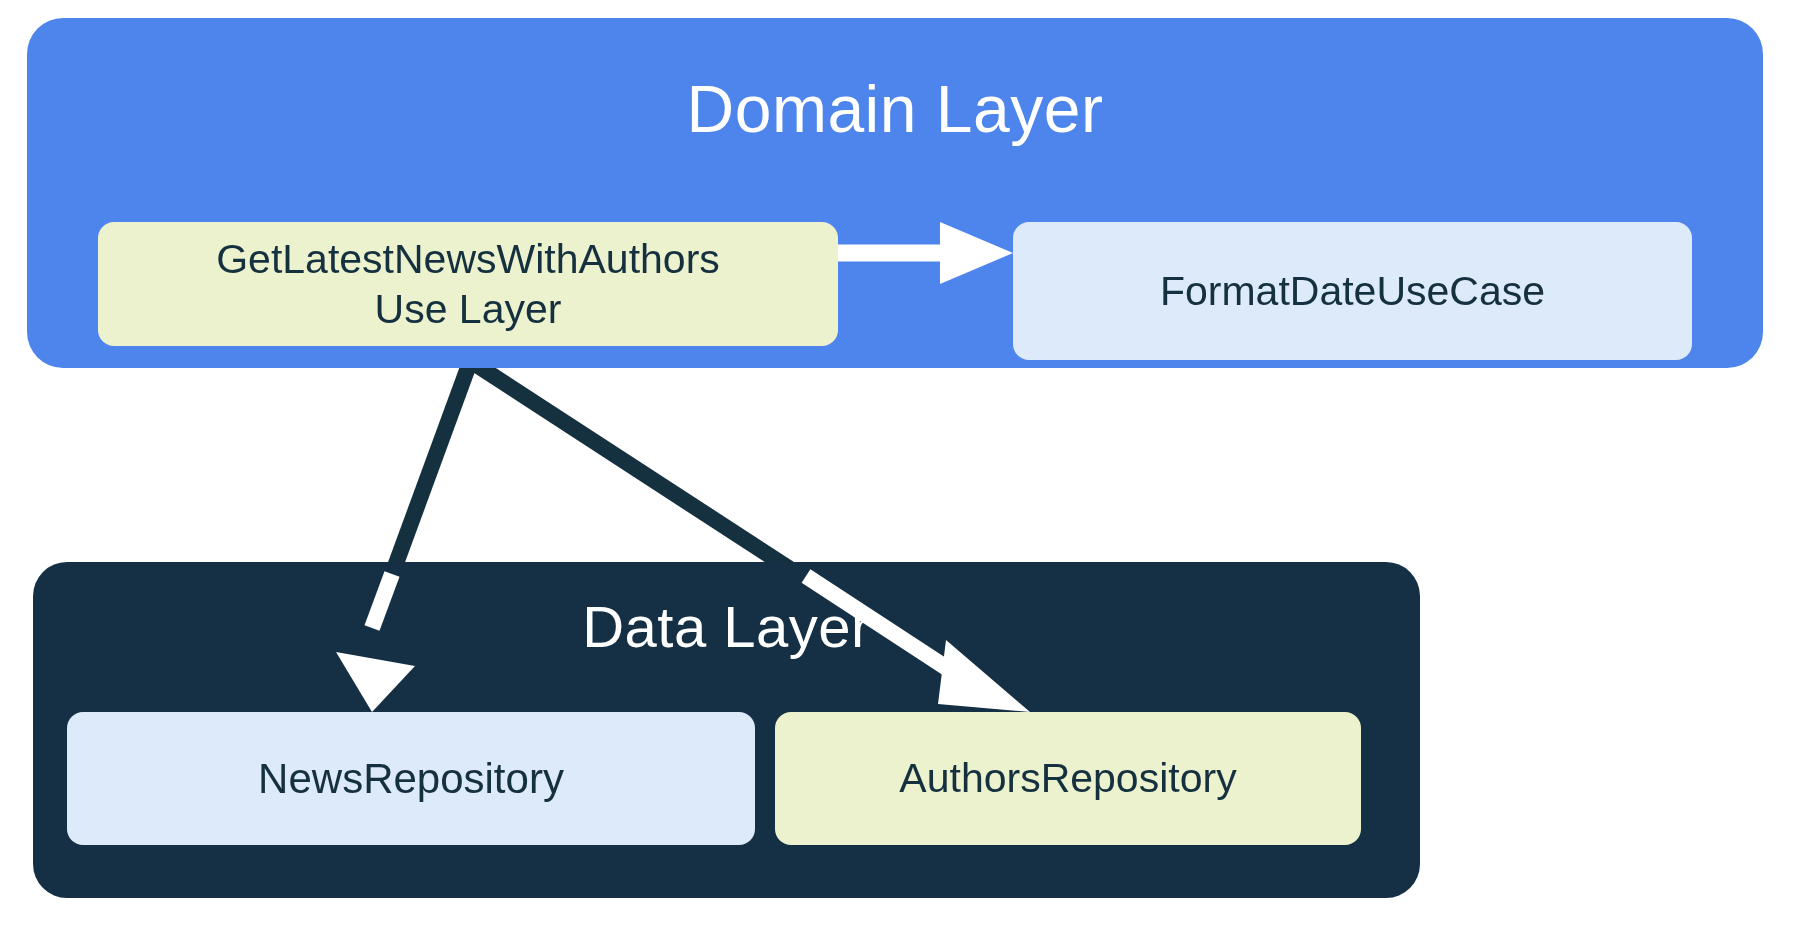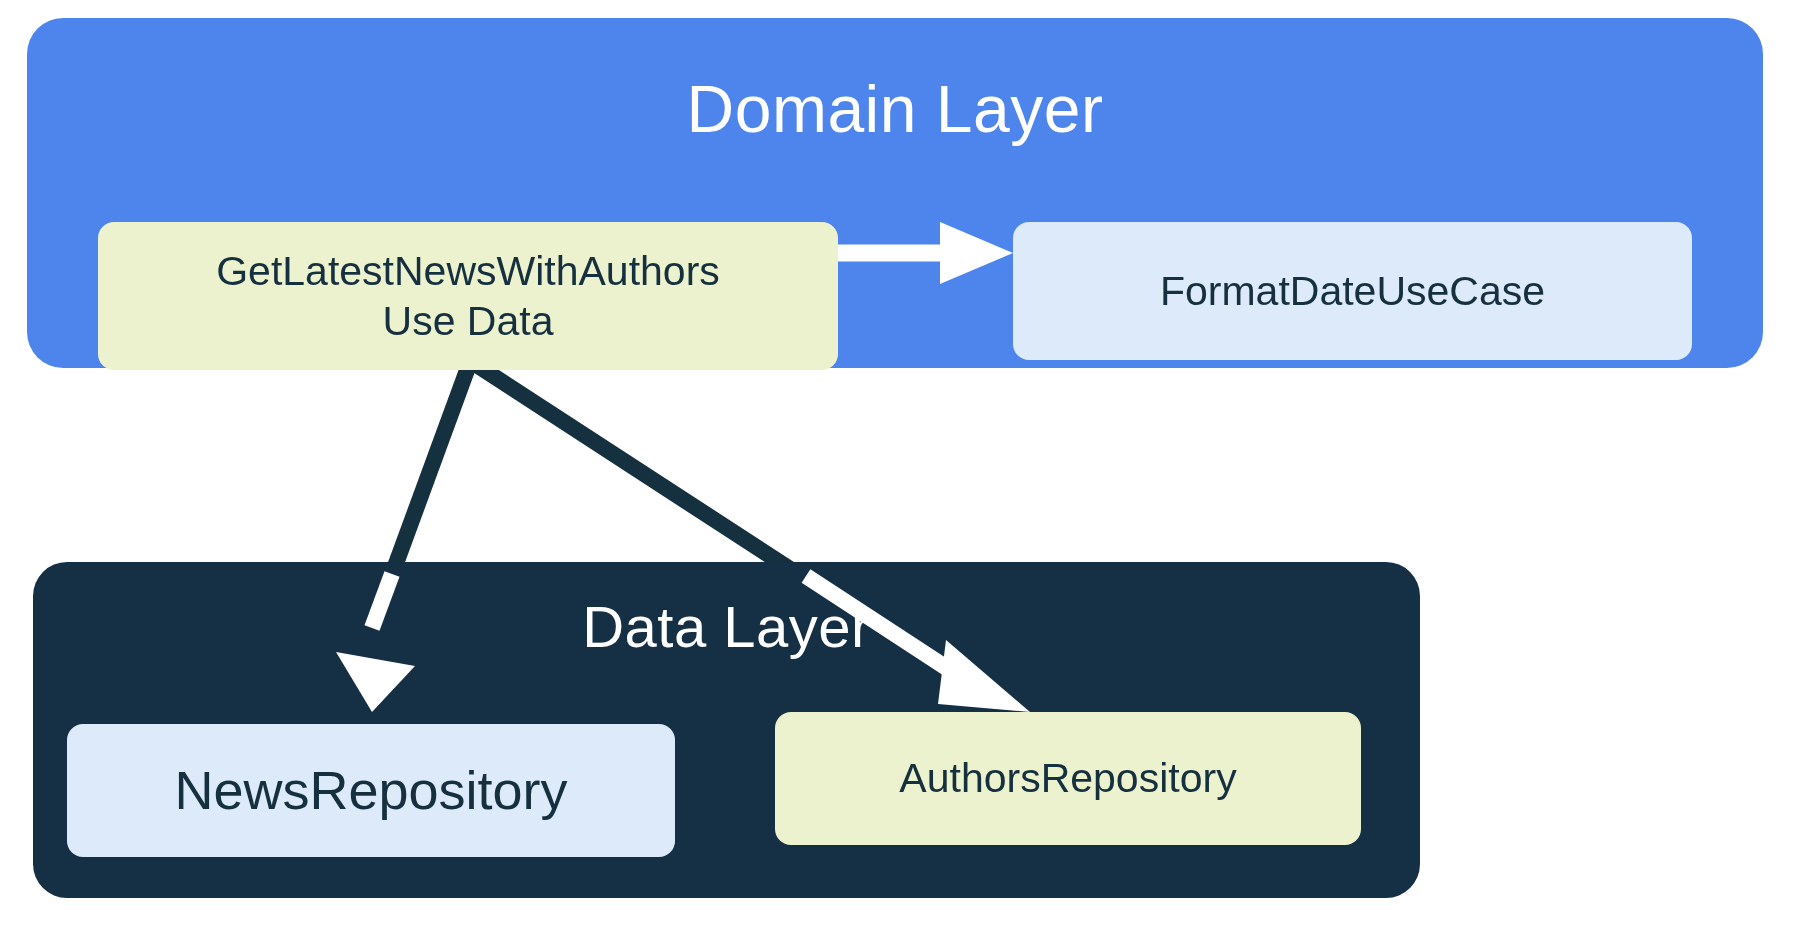--- a/index.html
+++ b/index.html
@@ -78,40 +78,39 @@
     border-radius: 16px;
     color: #15303F;
     line-height: 1.22;
     padding: 6px 14px;
   }
 
   #box-get-latest-news {
     left: 98px;
     top: 222px;
     width: 740px;
-    height: 148px;
+    height: 124px;
     background: #EDF2CE;
     font-size: 41px;
   }
   #box-format-date {
     left: 1013px;
     top: 222px;
     width: 679px;
     height: 138px;
     background: #DCEAFA;
     font-size: 41px;
   }
   #box-news-repository {
     left: 67px;
     top: 712px;
-    width: 608px;
+    width: 688px;
     height: 133px;
     background: #DCEAFA;
-    font-size: 54px;
-    margin-top: 12px;
+    font-size: 42px;
   }
   #box-authors-repository {
     left: 742px;
     top: 712px;
     width: 586px;
     height: 133px;
     background: #EDF2CE;
     font-size: 41px;
     margin-left: 33px;
   }
@@ -146,21 +145,21 @@
     <line x1="472" y1="362" x2="810" y2="582" stroke="#15303F" stroke-width="16" stroke-linecap="butt"></line>
   </svg>
 
   <div class="layer-panel" id="domain-layer-panel">
     <div class="layer-title" id="domain-layer-title">Domain Layer</div>
   </div>
 
   <div class="component-box" id="box-get-latest-news">
     <span>
       <span>GetLatestNewsWithAuthors</span><br>
-      <span>Use Data</span>
+      <span>Use Layer</span>
     </span>
   </div>
 
   <div class="component-box" id="box-format-date">
     <span>FormatDateUseCase</span>
   </div>
 
   <div class="layer-panel" id="data-layer-panel">
     <div class="layer-title" id="data-layer-title">Data Layer</div>
   </div>

